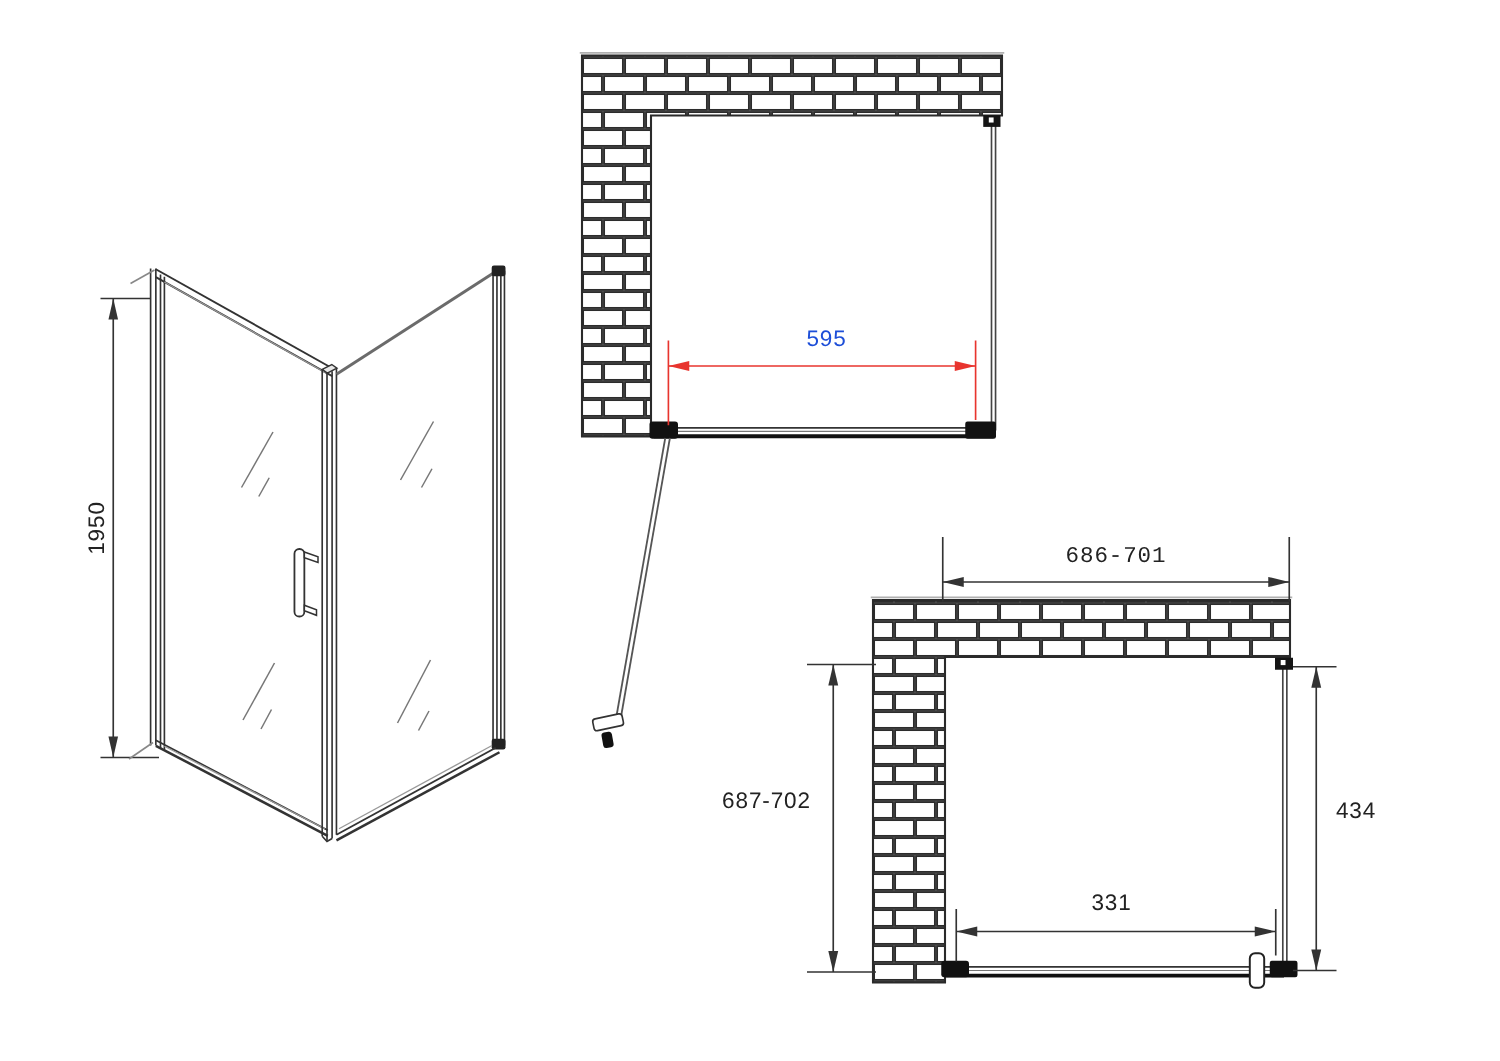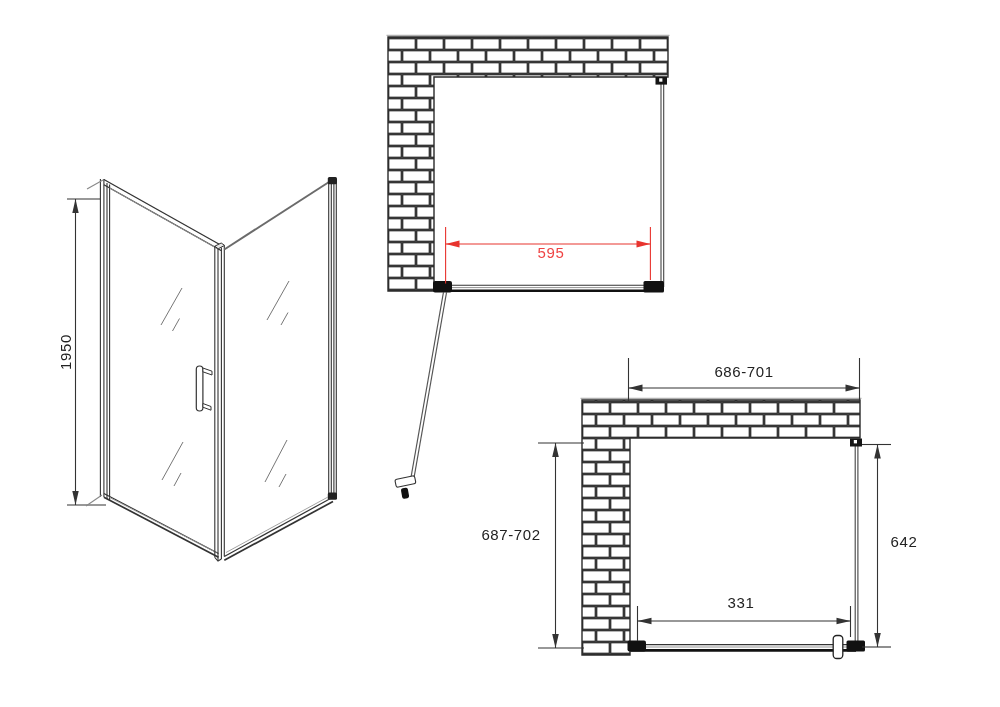--- a/index.html
+++ b/index.html
@@ -14,21 +14,21 @@
   .stage svg { position: absolute; left: 0; top: 0; }
   .labels { position: absolute; left: 0; top: 0; width: 100%; height: 100%; pointer-events: none; }
   .dim-label {
     position: absolute;
     transform: translate(-50%, -50%);
     font-size: 15px;
     letter-spacing: 0.6px;
     color: #222222;
     white-space: nowrap;
   }
-  .dim-label.red { color: #ef4444; margin-top: 26px; }
+  .dim-label.red { color: #1d4ed8; }
   .dim-label.rot { transform: translate(-50%, -50%) rotate(-90deg); }
 </style>
 </head>
 <body>
 
 <div class="stage">
 
 <svg width="1000" height="707" viewBox="0 0 1000 707">
   <defs>
     <pattern id="brickA" patternUnits="userSpaceOnUse" x="388" y="38" width="28" height="24">
@@ -217,19 +217,19 @@
       <line x1="637.5" y1="621" x2="850.5" y2="621"></line>
       <polygon points="637.5,621 651.5,617.7 651.5,624.3" fill="#333" stroke="none"></polygon>
       <polygon points="850.5,621 836.5,617.7 836.5,624.3" fill="#333" stroke="none"></polygon>
     </g>
   </g>
 </svg>
 
 <div class="labels">
   <span class="dim-label rot" style="left:65px; top:352px;">1950</span>
   <span class="dim-label red" style="left:551px; top:226px;">595</span>
-  <span class="dim-label" style="left:744px; top:371px;">686-701</span>
+  <span class="dim-label" style="left:744px; top:371px;font-family:Liberation Mono, monospace;">686-701</span>
   <span class="dim-label" style="left:511px; top:534px;">687-702</span>
-  <span class="dim-label" style="left:904px; top:541px;">642</span>
+  <span class="dim-label" style="left:904px; top:541px;">434</span>
   <span class="dim-label" style="left:741px; top:602px;">331</span>
 </div>
 
 </div>
 
 </body></html>

